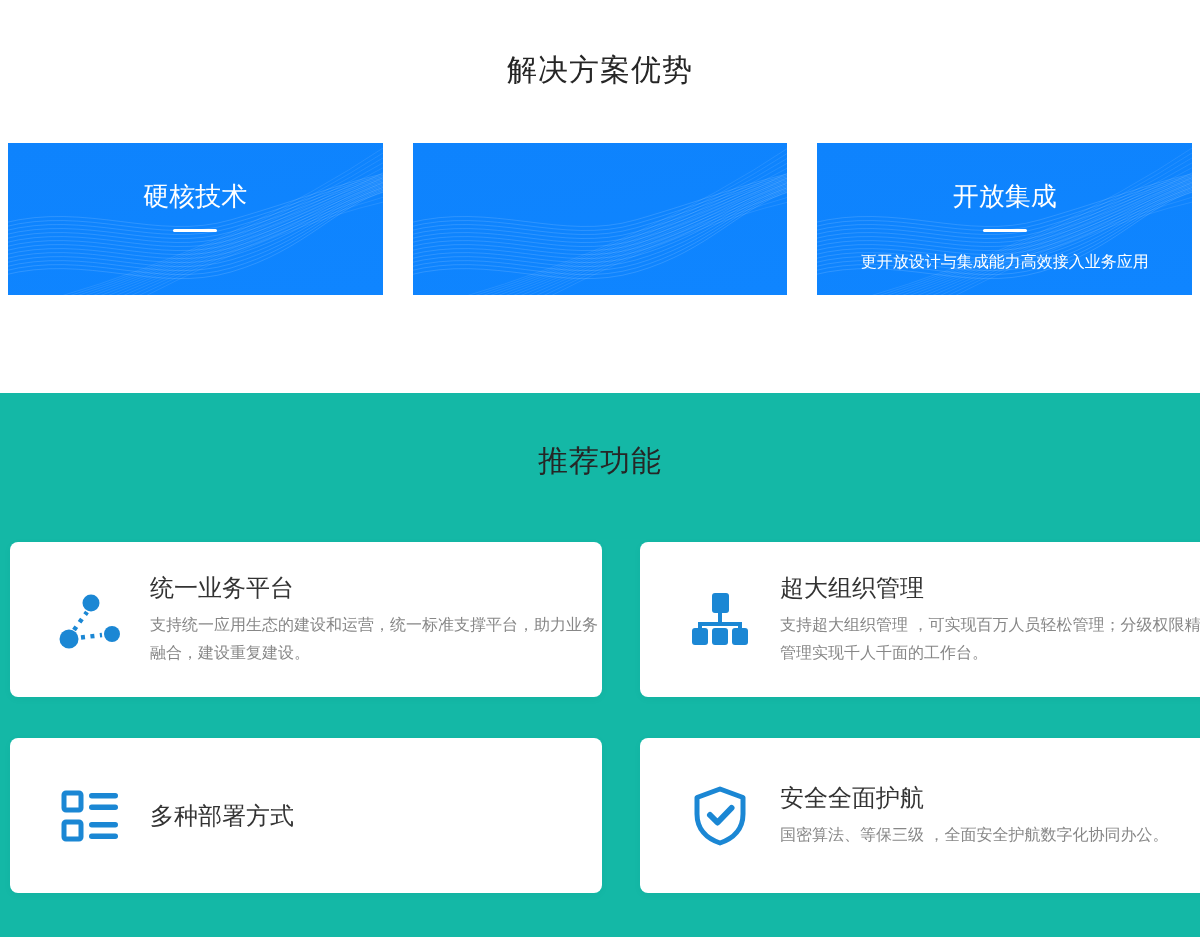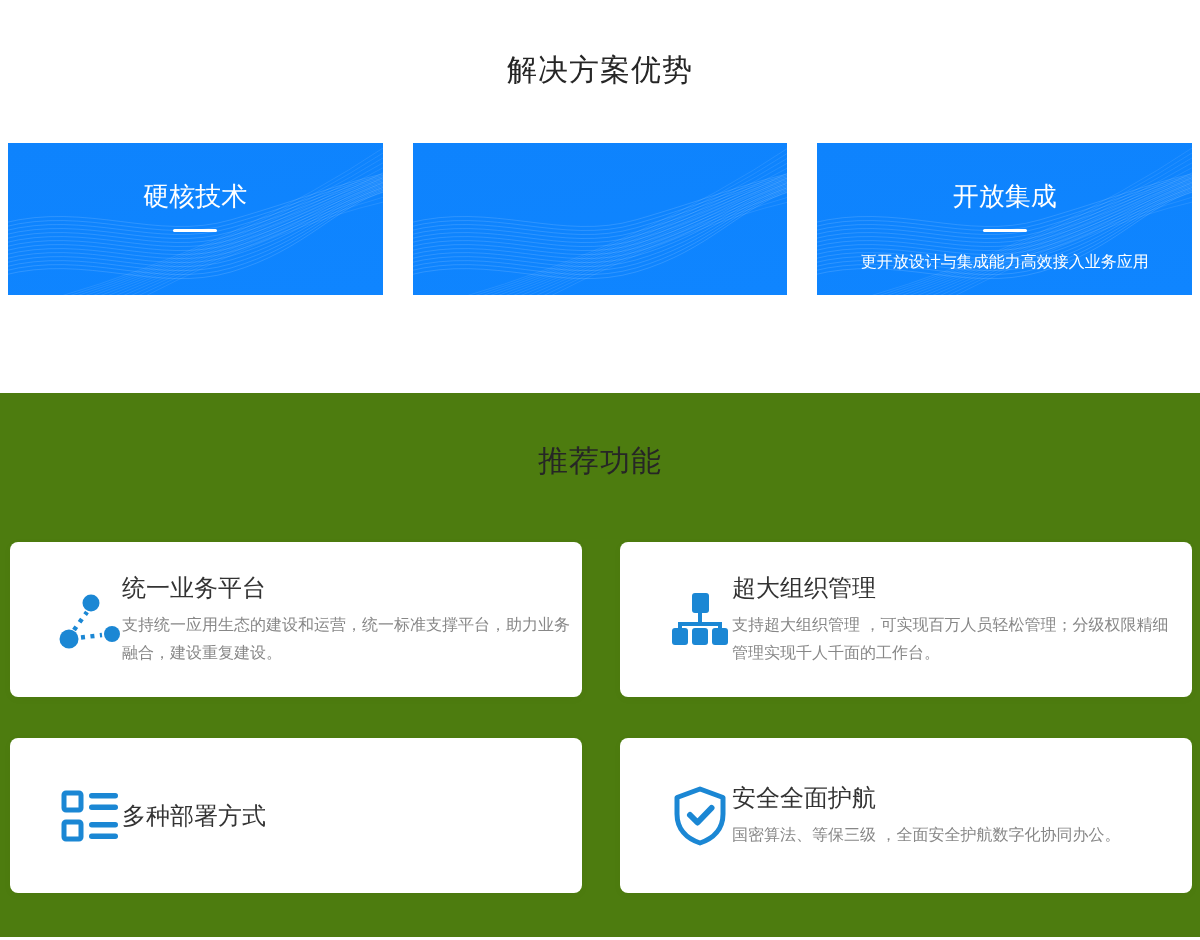--- a/index.html
+++ b/index.html
@@ -26,37 +26,37 @@
     background:linear-gradient(170deg,#0e83fd 0%,#0f85ff 100%);
     overflow:hidden;color:#ffffff;text-align:center;
   }
   .waves{position:absolute;left:0;top:0;width:100%;height:100%;display:block;}
   .adv-inner{position:relative;z-index:1;}
   .adv-title{margin-top:37px;font-size:26px;line-height:32px;}
   .adv-divider{width:44px;height:3px;border-radius:2px;background:#ffffff;margin:17px auto 0;}
   .adv-desc{margin-top:19px;font-size:16px;line-height:22px;}
   
   .sec-features{
-    background:#4d7c0f;height:544px;box-sizing:border-box;
+    background:#14b8a6;height:544px;box-sizing:border-box;
     padding-top:48px;
   }
   .feat-grid{
     display:grid;grid-template-columns:1fr 1fr;
     column-gap:38px;row-gap:41px;
     margin:61px 8px 0 10px;
   }
   .feat-card{
     height:155px;background:#ffffff;border-radius:8px;
     box-sizing:border-box;display:flex;align-items:center;
     padding-left:48px;
     box-shadow:0 2px 10px rgba(0,0,0,0.03);
   }
   .feat-icon{width:64px;height:64px;flex:none;}
   .feat-icon svg{width:64px;height:64px;display:block;}
-  .feat-text{width:452px;}
+  .feat-text{margin-left:28px;width:452px;}
   .feat-title{font-size:24px;color:#333333;line-height:30px;}
   .feat-desc{margin-top:8px;font-size:16px;color:#878787;line-height:28px;}
   .footer-strip{height:3px;background:#ffffff;}
 </style>
 </head>
 <body>
 
 <div class="sec-advantages">
   <h2 class="section-title">解决方案优势</h2>
 

